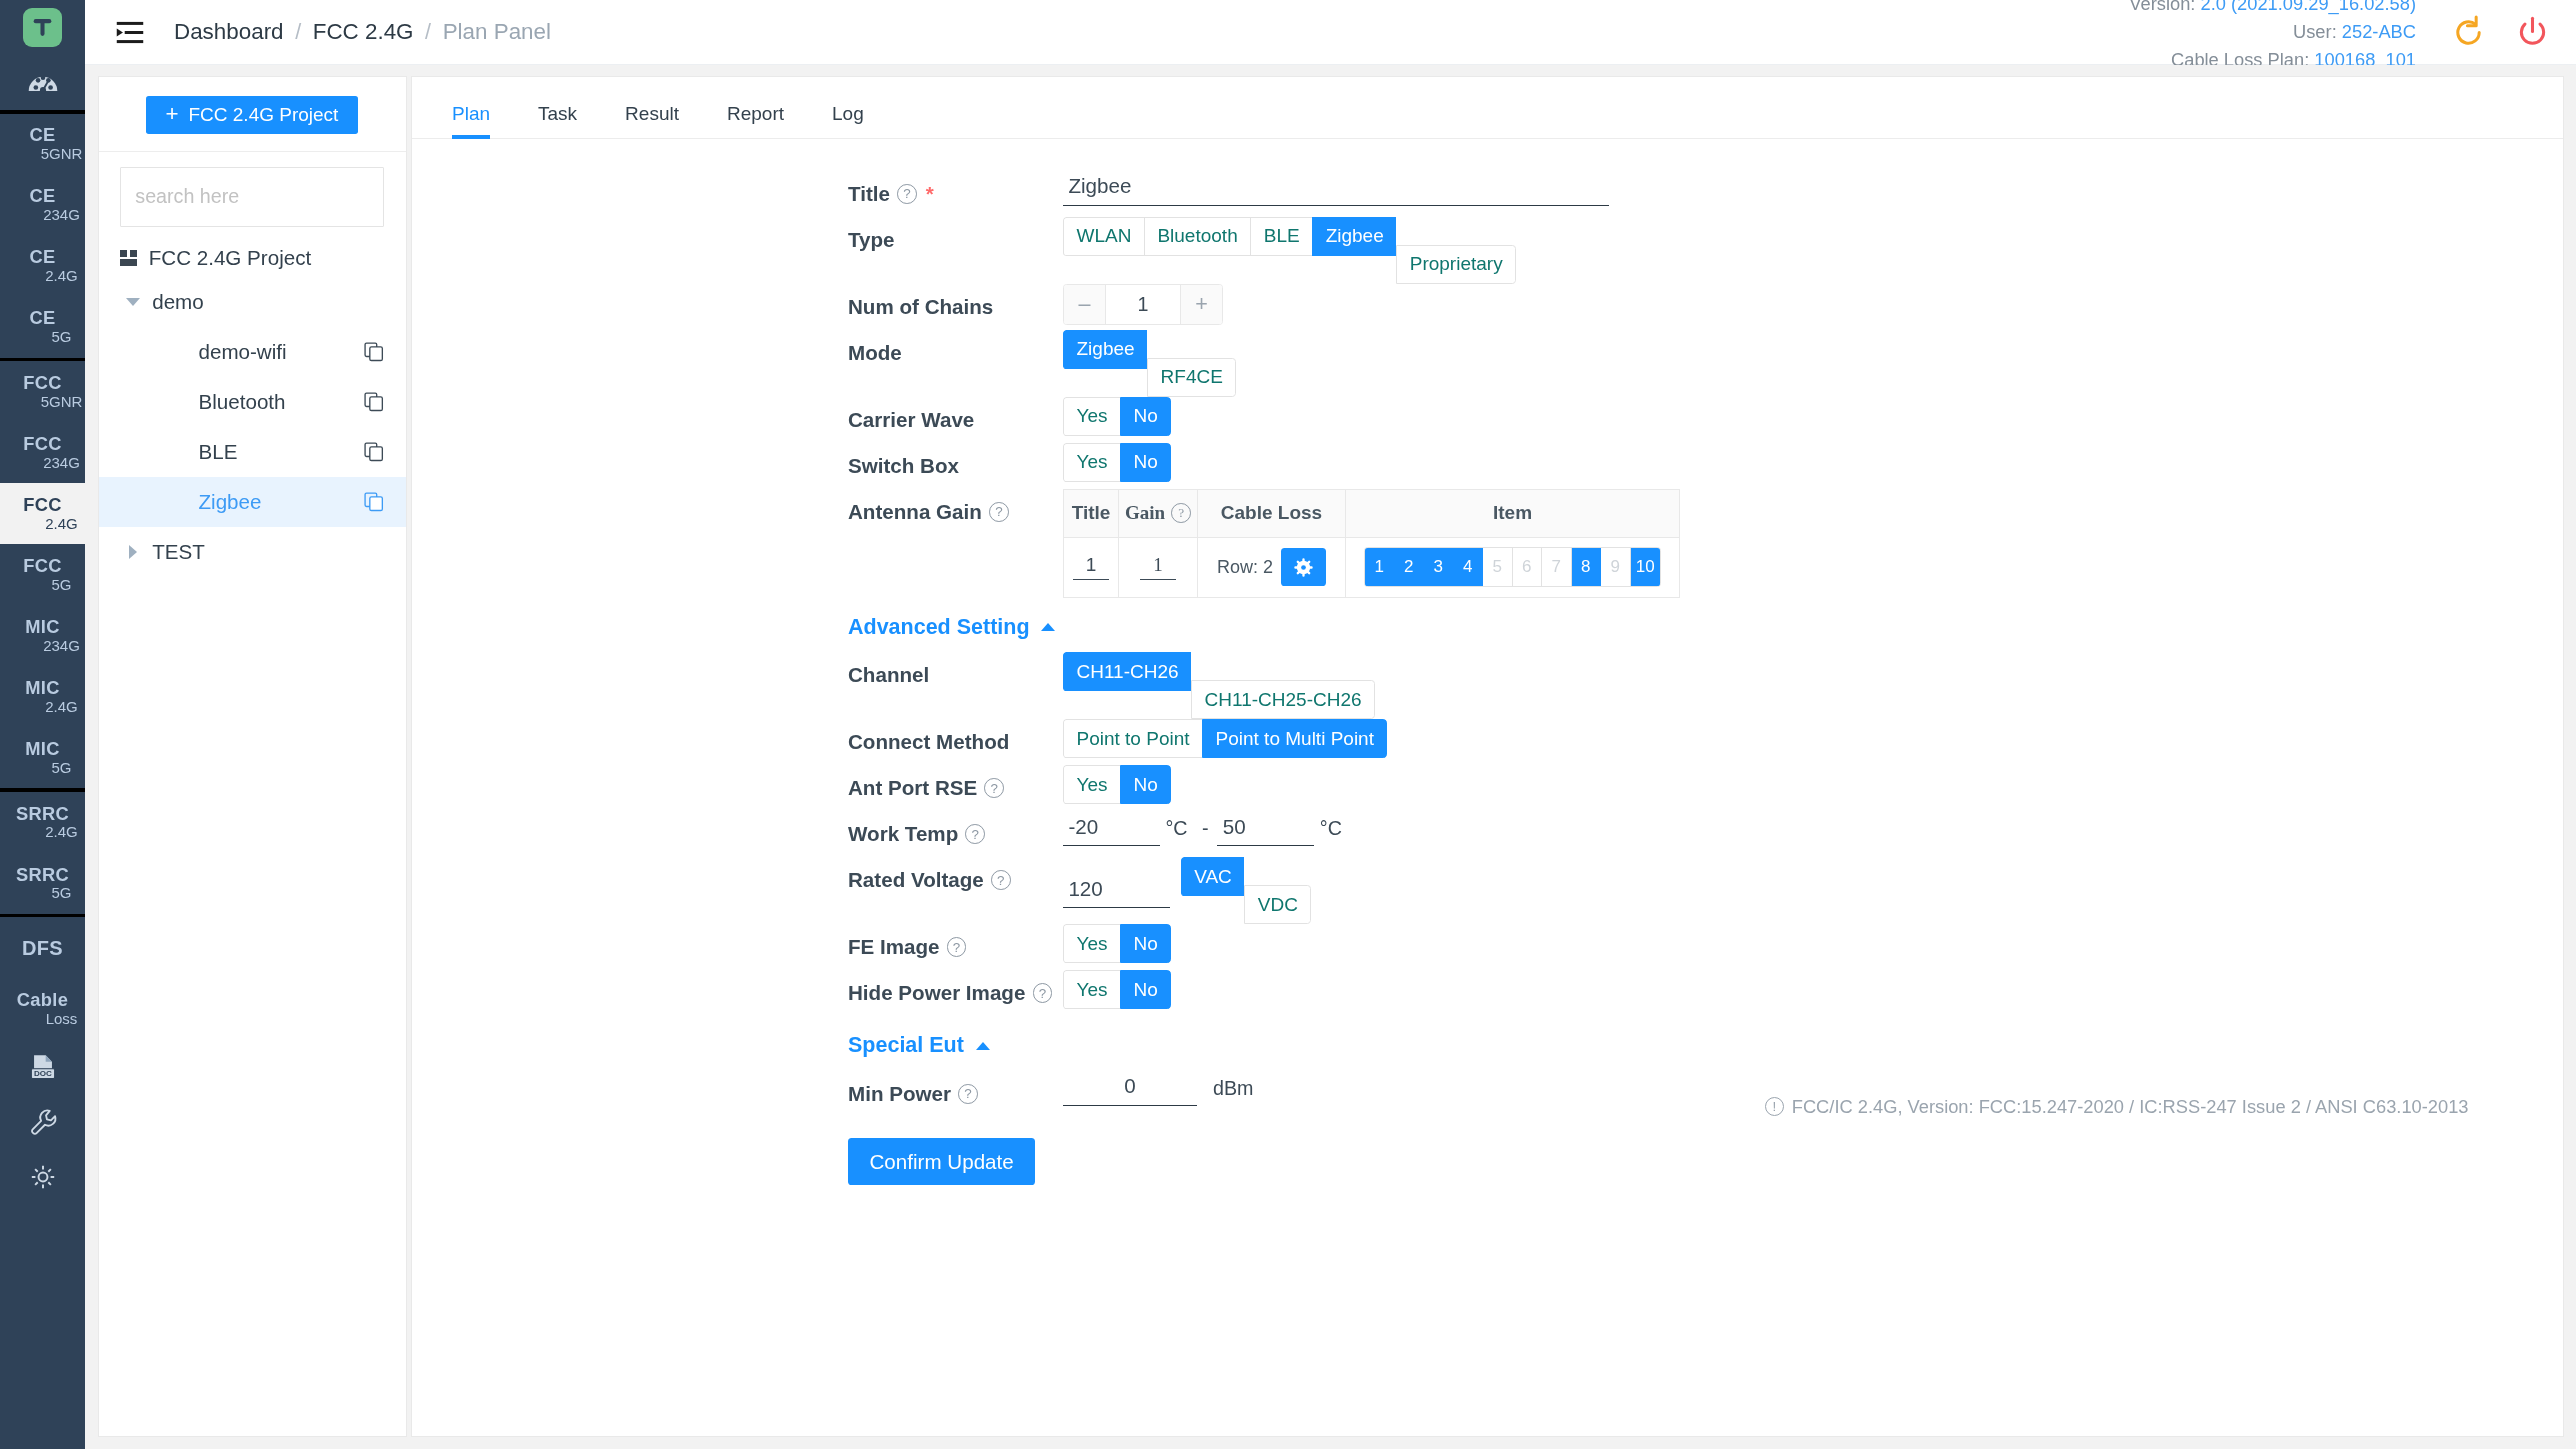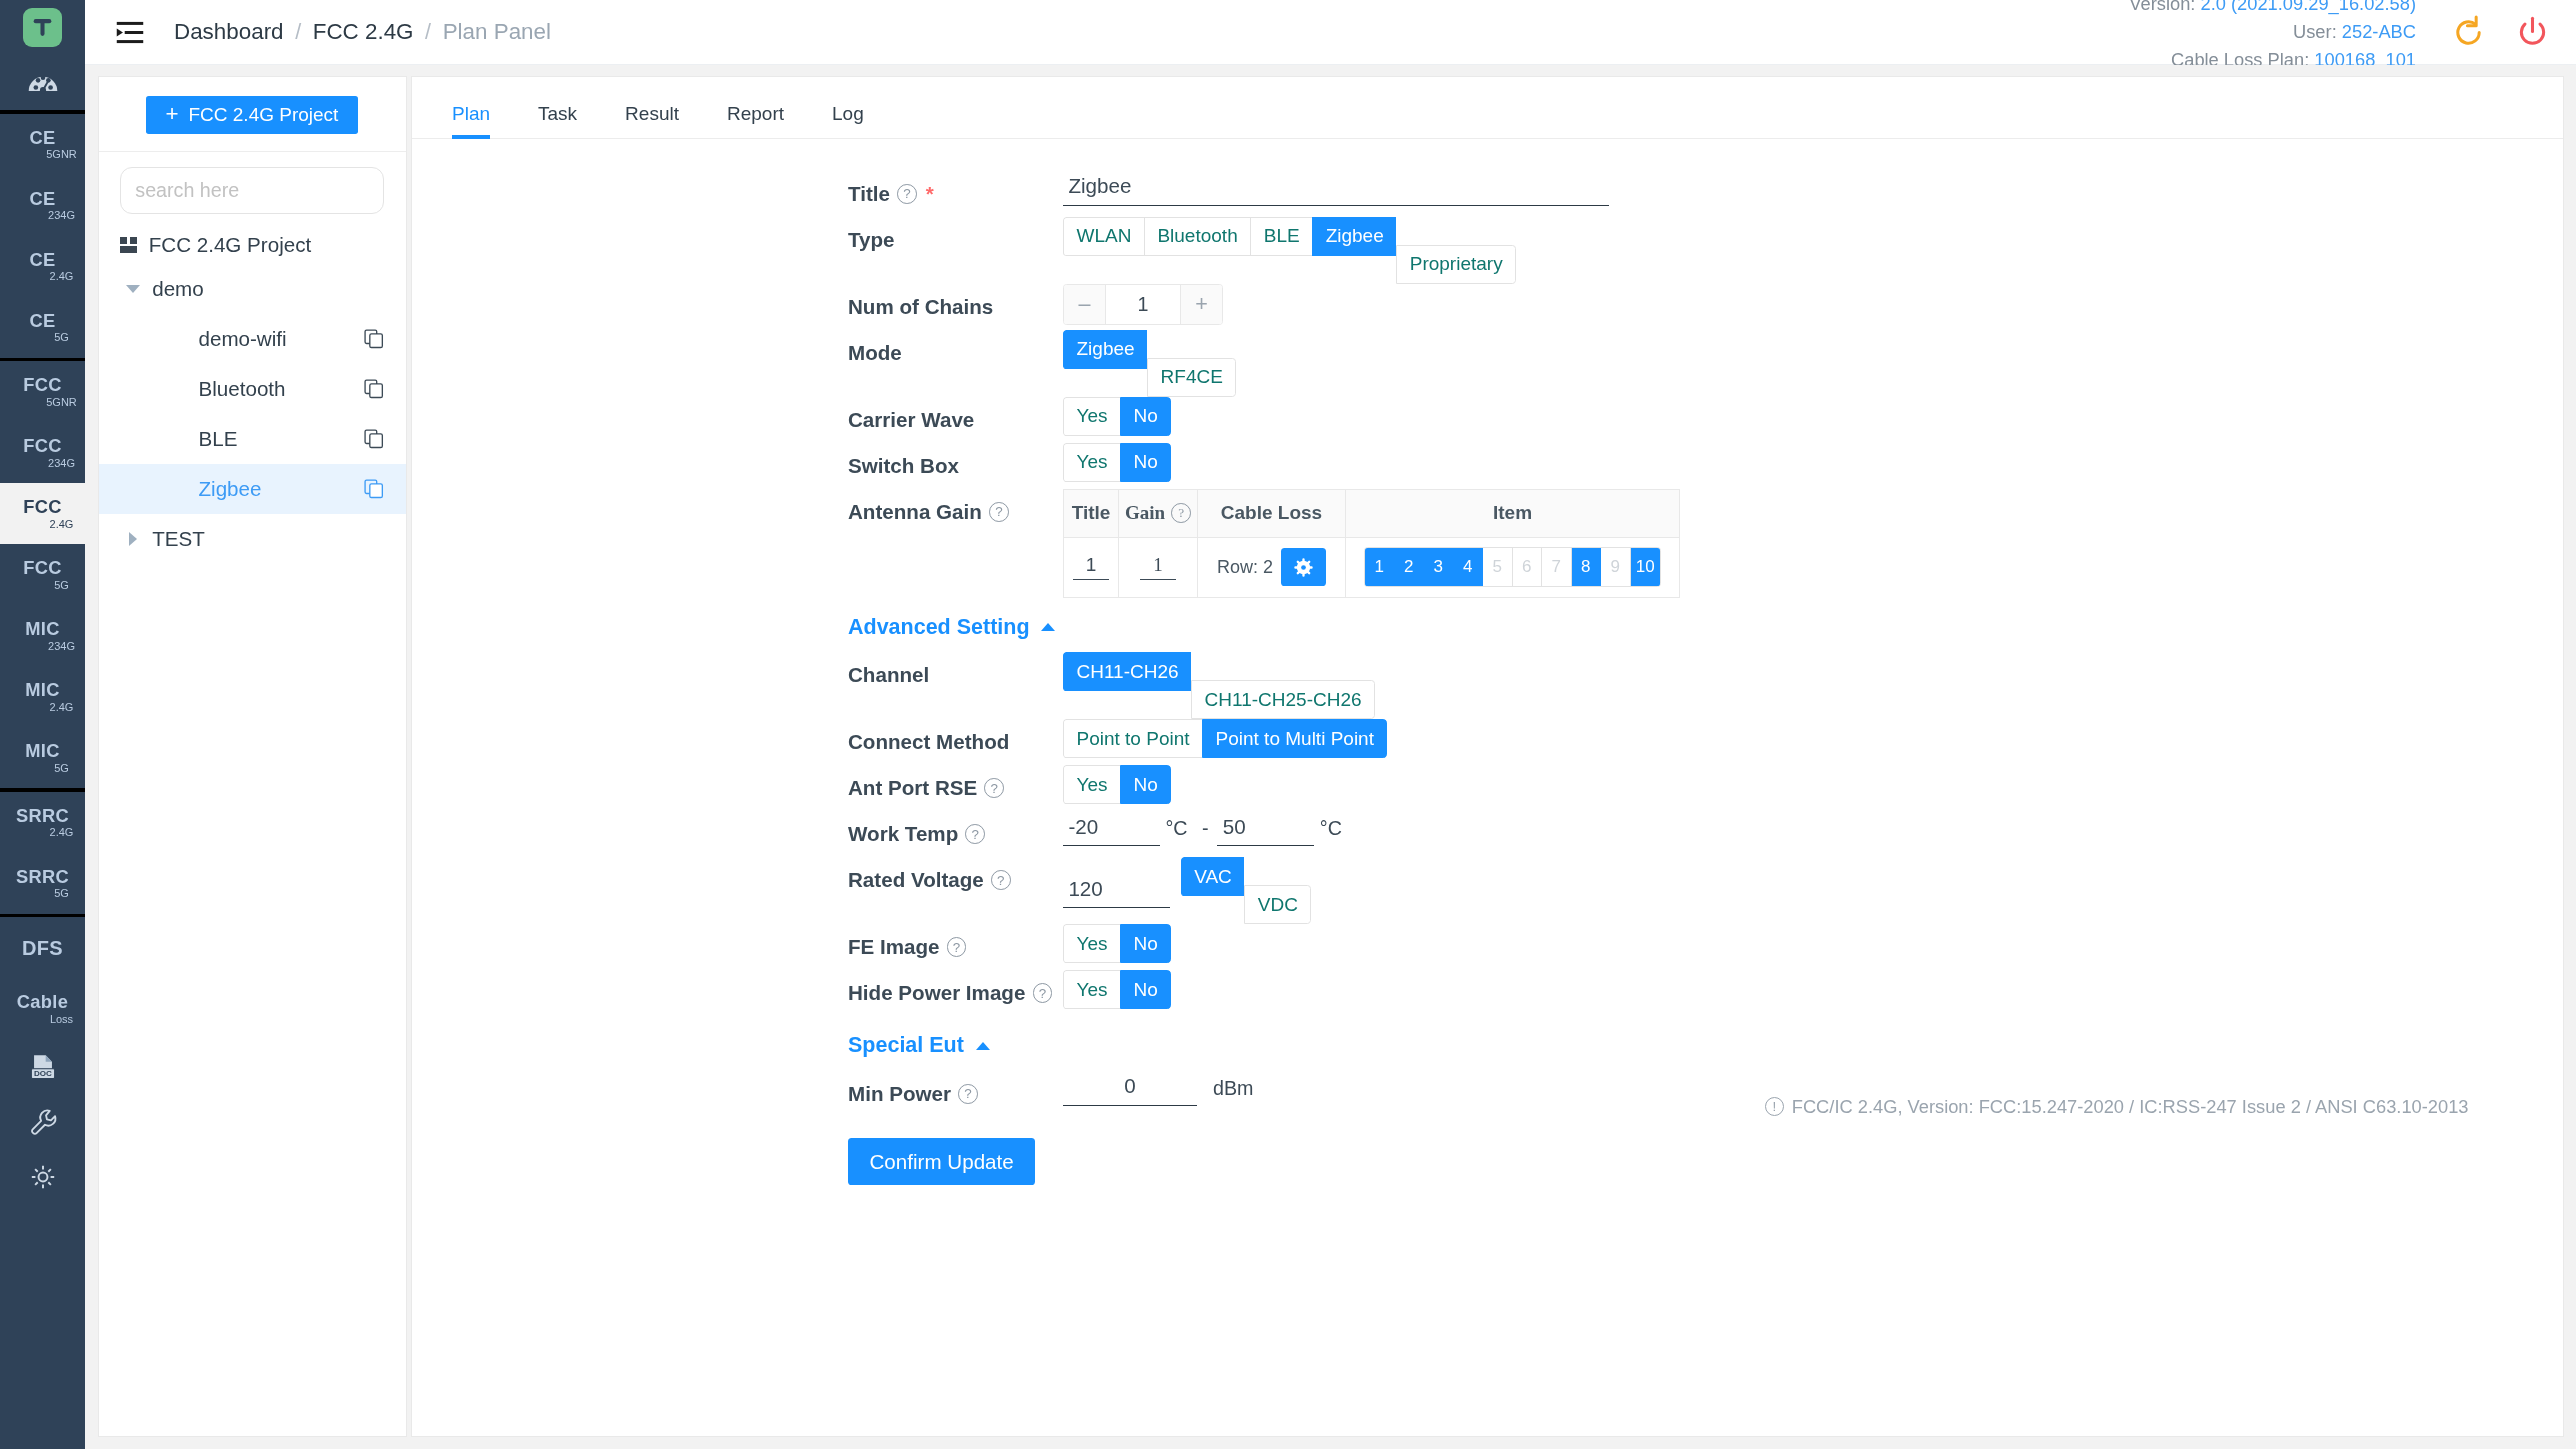--- a/index.html
+++ b/index.html
@@ -35,21 +35,21 @@
   .rail-sep { width: 85px; height: 3.6px; background: #000000; flex: none; }
   .rail-item {
     width: 85px; height: 61px; flex: none;
     display: flex; flex-direction: column;
     align-items: center; justify-content: center;
     cursor: pointer; line-height: 1.12;
   }
   .rail-item .l1 {
     font-size: 18.3px; font-weight: bold; color: #b9cbe0; letter-spacing: 0.3px;
   }
-  .rail-item .l2 { font-size: 11px; color: #b9cbe0; margin-left: 38px; }
+  .rail-item .l2 { font-size: 15px; color: #b9cbe0; margin-left: 38px; }
   .rail-item.active { background: #f2f2f2; }
   .rail-item.active .l1,
   .rail-item.active .l2 { color: #2f4258; }
   .rail-item.single { line-height: 1; }
   .rail-item.single .l1 { font-size: 20px; }
 
   
   .main { flex: 1; display: flex; flex-direction: column; min-width: 0; }
 
   
@@ -93,21 +93,21 @@
     background: #1890ff; color: #fff; border: none;
     font-family: inherit; font-size: 19px;
     padding: 0 19.7px; height: 38px; border-radius: 2.7px;
     display: inline-flex; align-items: center; gap: 9.8px;
     cursor: pointer; white-space: nowrap;
   }
   .btn-new .plus { font-size: 22.4px; line-height: 1; }
   .tree-divider { height: 0.9px; background: #ededed; }
   .tree-search-wrap { padding: 15px 21.5px 0 21.5px; }
   .tree-search {
-    width: 100%; height: 47px; border: 0.9px solid #e4e4e4; border-radius: 12px;
+    width: 100%; height: 60px; border: 0.9px solid #e4e4e4; border-radius: 1px;
     font-family: inherit; font-size: 19.7px; color: #2d3a45;
     padding: 0 14.3px; outline: none; background: #fff;
   }
   .tree-search::placeholder { color: #c2c2c2; }
   .tree-root {
     display: flex; align-items: center; gap: 10.7px;
     padding: 19px 21.5px 7.2px 21.5px; font-size: 20.6px; color: #33414d; cursor: pointer;
   }
   .grid-ico { display: inline-block; width: 18px; height: 18px; position: relative; }
   .grid-ico i {

